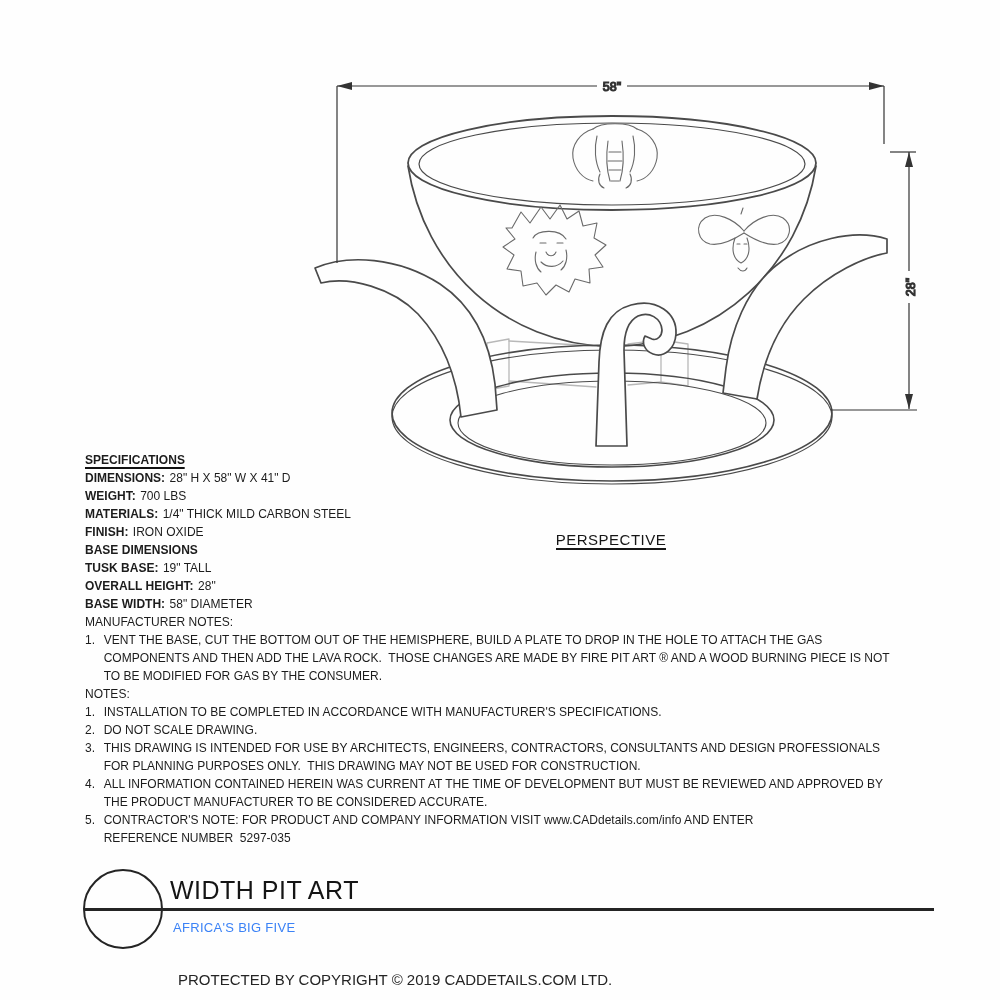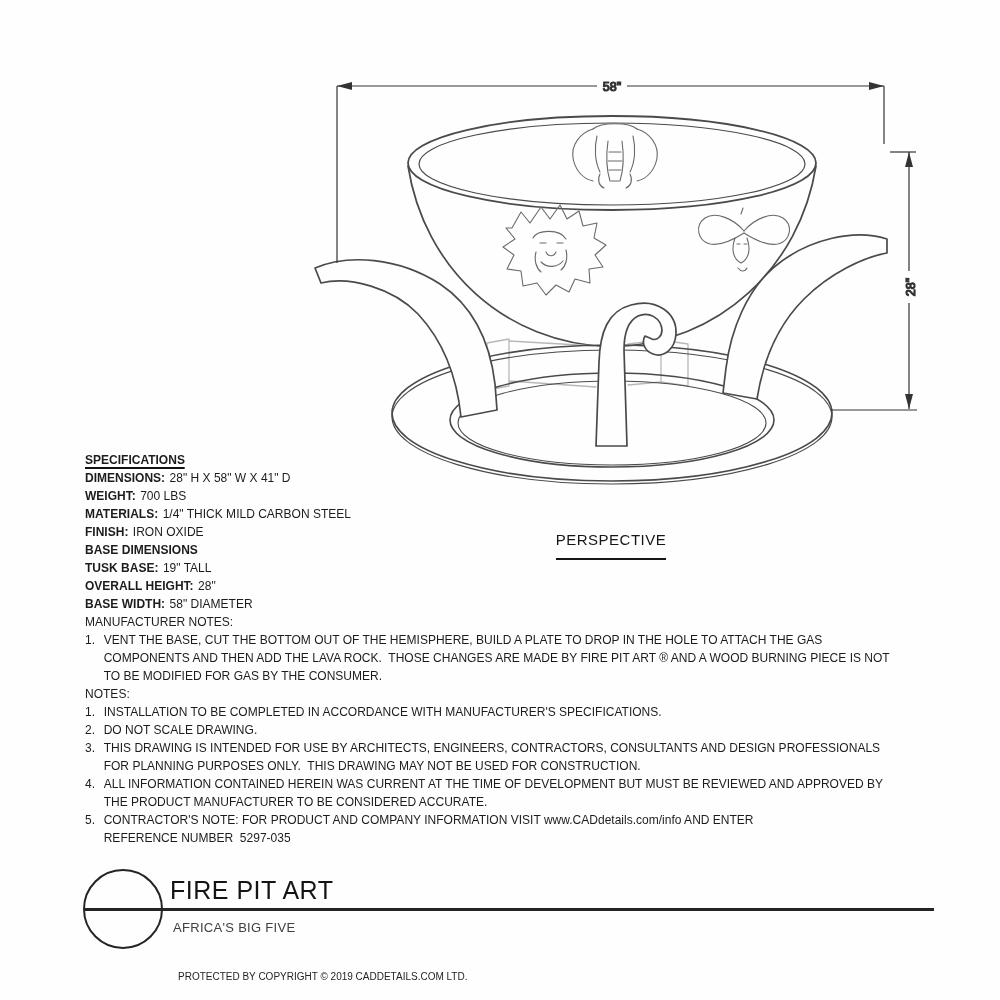--- a/index.html
+++ b/index.html
@@ -20,32 +20,32 @@
   .b{font-weight:bold;margin-right:5px;}
   .u{border-bottom:2px solid #111;padding-bottom:0;}
   .nitem{position:relative;padding-left:21px;}
   .nitem .num{position:absolute;left:0;top:0;}
   .nitem .txt{white-space:pre-wrap;}
 
   .perspective-label{
     position:absolute;left:536px;top:531px;width:150px;text-align:center;
     font-size:15px;letter-spacing:.5px;color:#161616;
   }
-  .perspective-label span{border-bottom:2px solid #161616;padding-bottom:10px;}
+  .perspective-label span{border-bottom:2px solid #161616;padding-bottom:0;}
 
   
   .logo-circle{
     position:absolute;left:83px;top:869px;width:80px;height:80px;
     border:2px solid #242424;border-radius:50%;background:transparent;
   }
   .tb-line{position:absolute;left:84px;top:908px;width:850px;height:3px;background:#242424;}
   .company{position:absolute;left:170px;top:876px;font-size:25px;letter-spacing:.5px;color:#141414;}
-  .product{position:absolute;left:173px;top:920px;font-size:13px;letter-spacing:.3px;color:#404040;}
+  .product{position:absolute;left:173px;top:920px;font-size:13px;letter-spacing:.3px;color:#3b82f6;}
 
-  .footer-copyright{position:absolute;left:178px;top:971px;font-size:10px;color:#242424;}
+  .footer-copyright{position:absolute;left:178px;top:971px;font-size:15px;color:#242424;}
   .footer-site{position:absolute;left:768px;top:1020px;font-size:10.5px;color:#242424;}
 
   .dimtext{font-family:"Liberation Sans","DejaVu Sans",sans-serif;font-size:12.5px;fill:#2e2e2e;}
 </style>
 </head>
 <body>
 
 <div class="sheet">
 
   <svg width="1000" height="1000" viewBox="0 0 1000 1000">
@@ -174,19 +174,19 @@
       <span class="num">4.</span><span class="txt">ALL INFORMATION CONTAINED HEREIN WAS CURRENT AT THE TIME OF DEVELOPMENT BUT MUST BE REVIEWED AND APPROVED BY THE PRODUCT MANUFACTURER TO BE CONSIDERED ACCURATE.</span>
     </div>
     <div class="nitem">
       <span class="num">5.</span><span class="txt">CONTRACTOR'S NOTE: FOR PRODUCT AND COMPANY INFORMATION VISIT www.CADdetails.com/info AND ENTER
 REFERENCE NUMBER  5297-035</span>
     </div>
   </div>
 
   <div class="logo-circle"></div>
   <div class="tb-line"></div>
-  <div class="company">FIRE PIT ART</div>
+  <div class="company">WIDTH PIT ART</div>
   <div class="product">AFRICA'S BIG FIVE</div>
 
   <div class="footer-copyright">PROTECTED BY COPYRIGHT © 2019 CADDETAILS.COM LTD.</div>
   <div class="footer-site">CADdetails.com</div>
 
 </div>
 
 </body></html>

